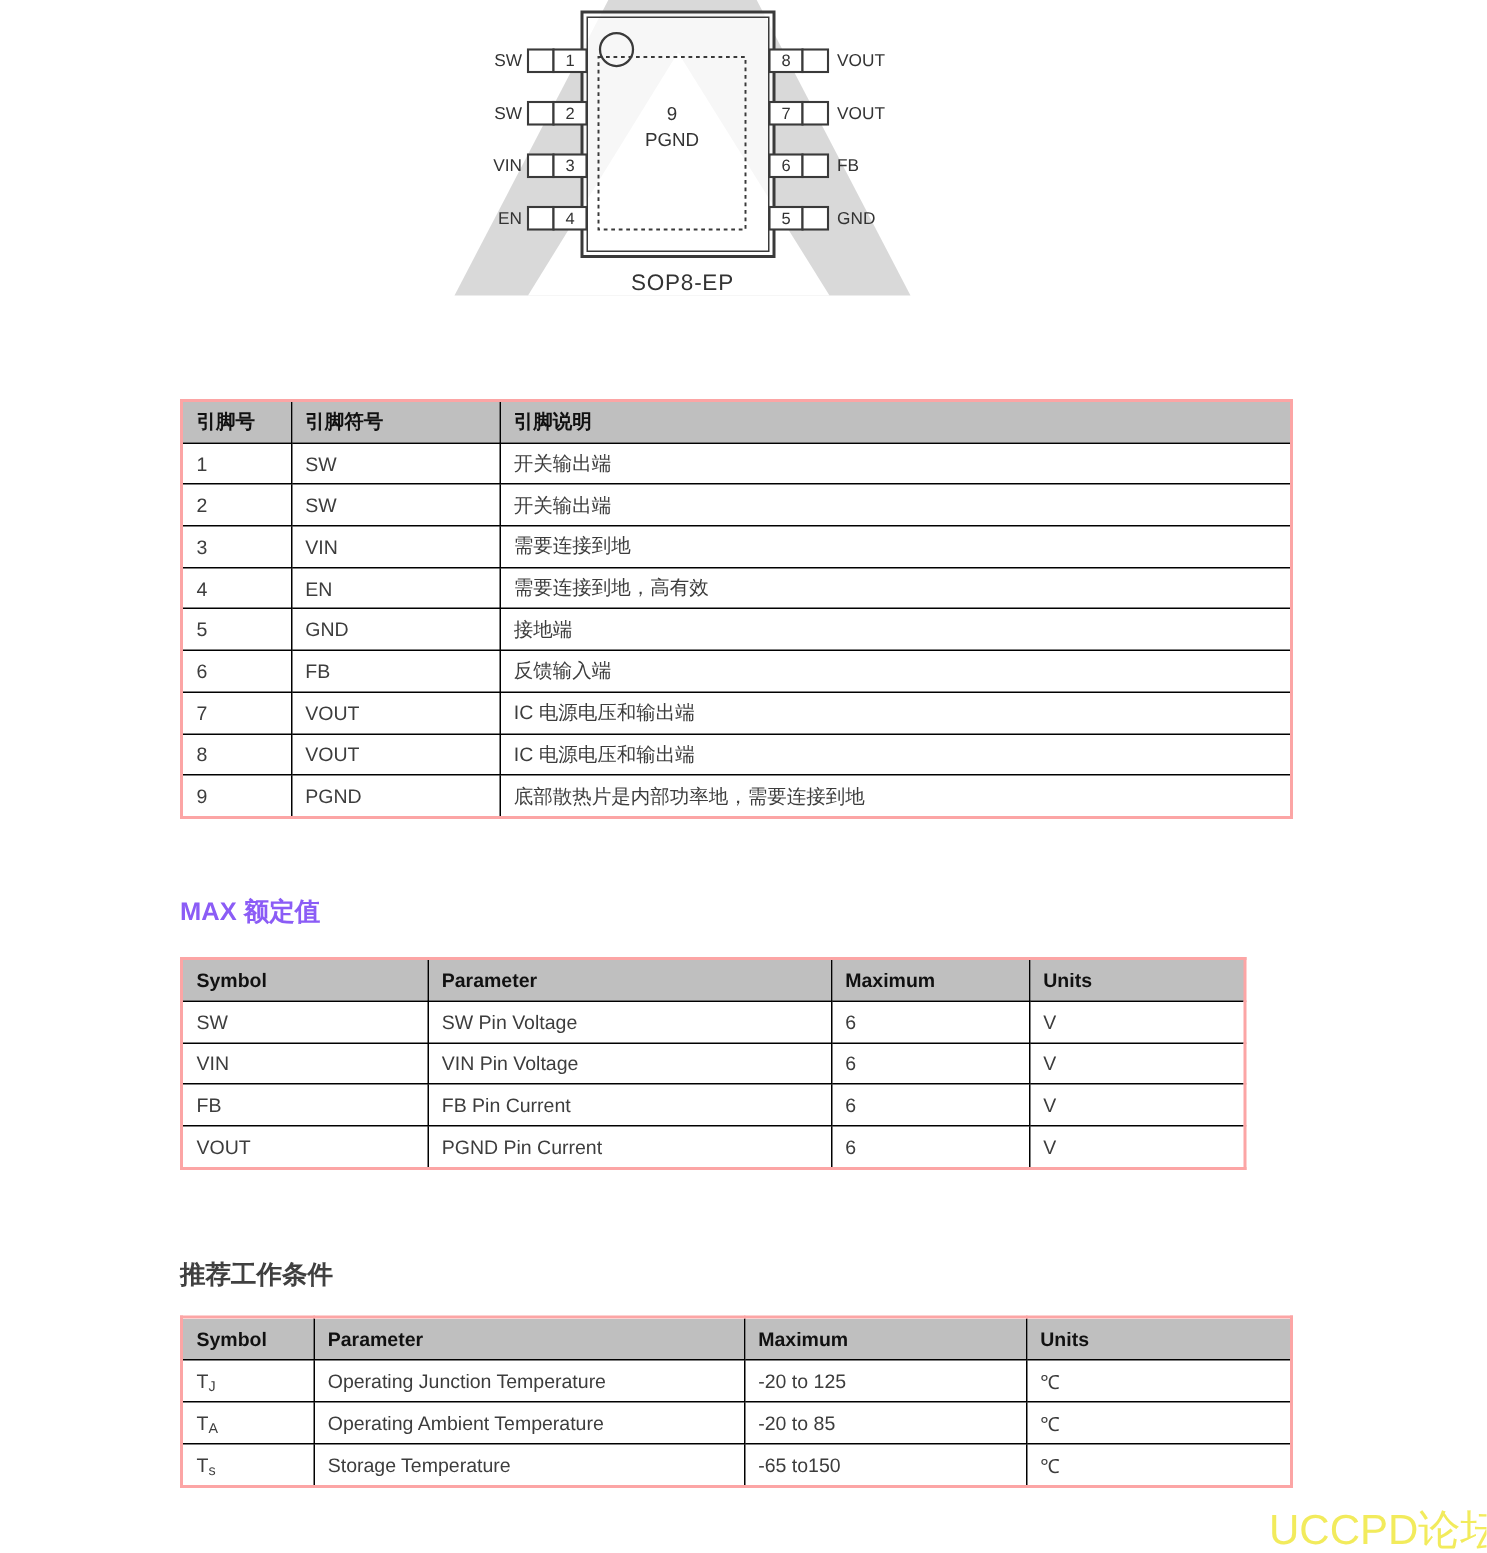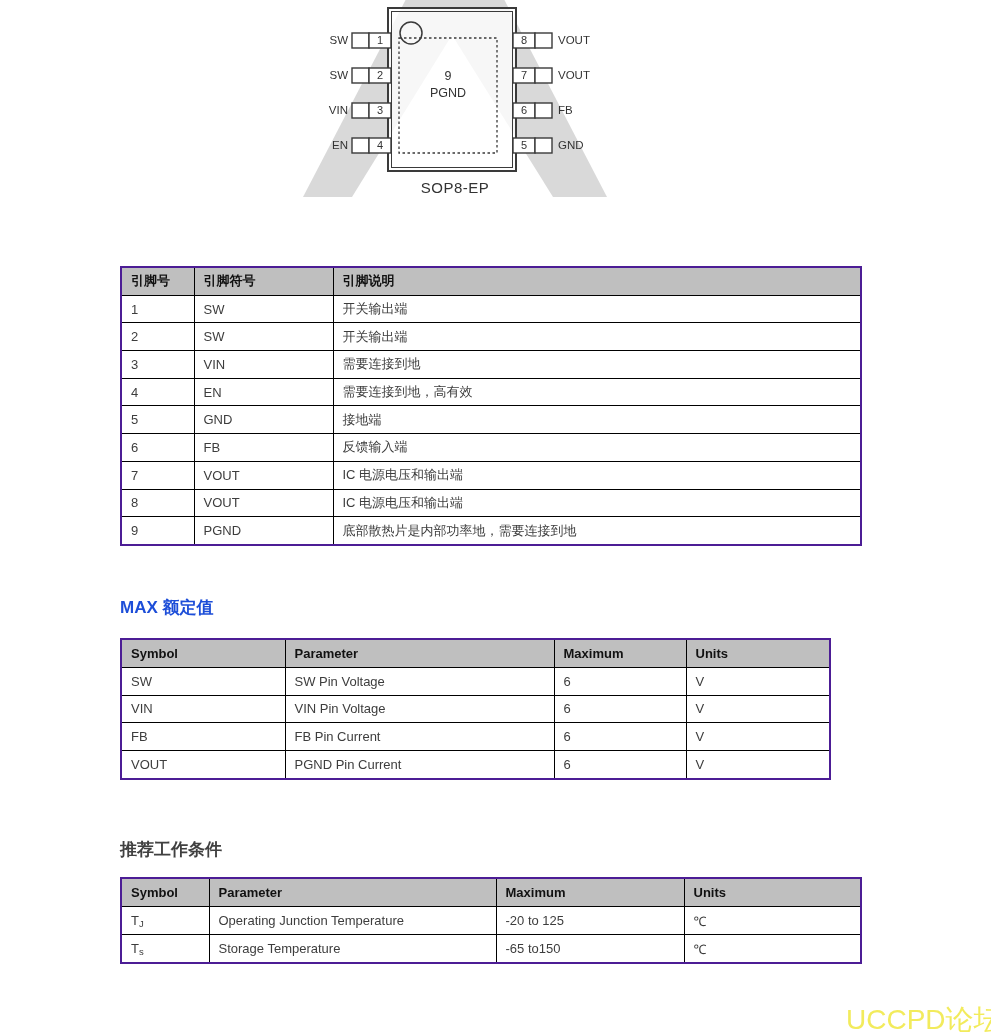--- a/index.html
+++ b/index.html
@@ -28,21 +28,21 @@
   td,th{
     border:1px solid #000;
     padding:0 0 0 9px;
     font-size:13px;
     vertical-align:middle;
     text-align:left;
     overflow:hidden;white-space:nowrap;
     color:#3d3d3d;
   }
   th{font-weight:bold;color:#111;}
-  table{border:2px solid #4c1d95;}
+  table{border:2px solid #fca5a5;}
   .t1 td,.t1 th{height:26.7px;}
   .t2 td,.t2 th{height:26.8px;}
   .t3 td,.t3 th{height:27px;}
   .hdr{background:#BFBFBF;}
   .sub{font-size:9.5px;position:relative;top:2px;}
   .sel-cell{border:3px solid #000;}
   
   .watermark{
     position:absolute;left:846px;top:1001px;
     font-size:28px;white-space:nowrap;
@@ -165,21 +165,21 @@
         <td>IC 电源电压和输出端</td>
       </tr>
   <tr>
         <td>9</td>
         <td>PGND</td>
         <td>底部散热片是内部功率地，需要连接到地</td>
       </tr>
 </tbody>
   </table>
 
-<div class="section-title" style="top:598px;color:#1d4ed8;">MAX 额定值</div>
+<div class="section-title" style="top:598px;color:#8b5cf6;">MAX 额定值</div>
 
 <table class="t2" style="top:638px;width:711px;">
   <colgroup>
       <col style="width:164px">
       <col style="width:269px">
       <col style="width:132px">
       <col>
     </colgroup>
   <tbody>
       <tr class="hdr">
@@ -231,20 +231,26 @@
     <th>Maximum</th>
     <th>Units</th>
   </tr>
   <tr>
     <td><span>T</span><span class="sub">J</span></td>
     <td>Operating Junction Temperature</td>
     <td>-20 to 125</td>
     <td>℃</td>
   </tr>
   <tr>
+    <td><span>T</span><span class="sub">A</span></td>
+    <td>Operating Ambient Temperature</td>
+    <td>-20 to 85</td>
+    <td>℃</td>
+  </tr>
+  <tr>
     <td><span>T</span><span class="sub">s</span></td>
     <td>Storage Temperature</td>
     <td>-65 to150</td>
     <td>℃</td>
   </tr>
 </tbody>
   </table>
 
 <div class="watermark" style="color:#F2EB5C;">UCCPD论坛</div>
 

